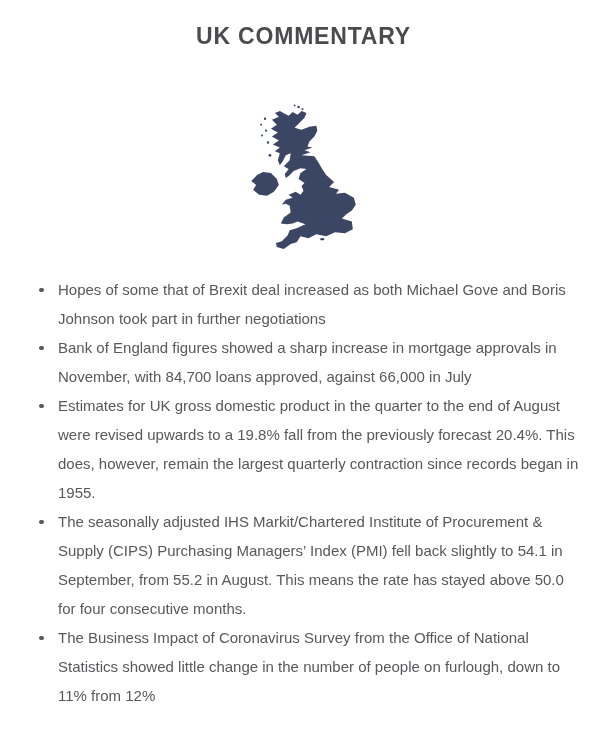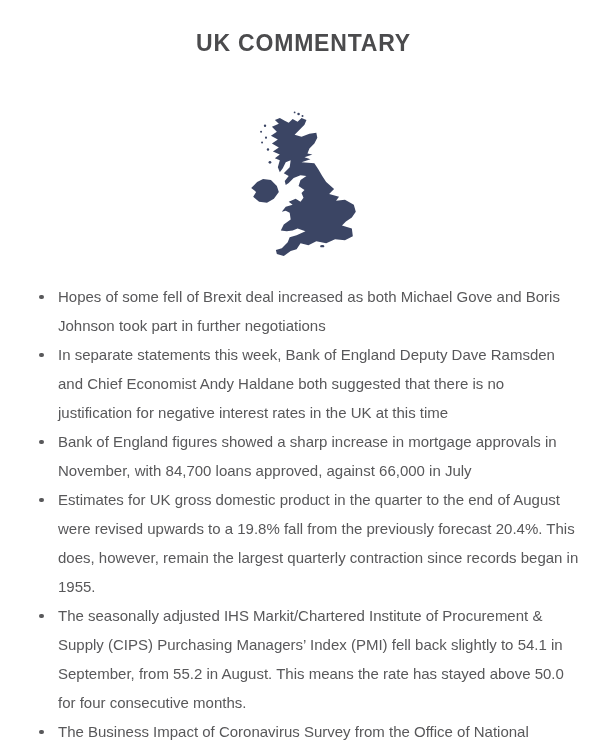--- a/index.html
+++ b/index.html
@@ -13,21 +13,21 @@
     font-family: "Liberation Sans", sans-serif;
     overflow: hidden;
   }
   .page {
     width: 607px;
     height: 753px;
     background: #ffffff;
     position: relative;
   }
   .title {
-    margin: 15px;
+    margin: 8px;
     padding-top: 15px;
     text-align: center;
     font-size: 23px;
     font-weight: 700;
     letter-spacing: 0.8px;
     color: #4b4b4d;
   }
   .map-wrap {
     margin-top: 54px;
     height: 148px;
@@ -102,21 +102,20 @@
         <circle cx="17" cy="27" r="1.1"></circle>
         <circle cx="13" cy="32" r="1"></circle>
         <circle cx="19" cy="39" r="1.2"></circle>
         <circle cx="21" cy="52" r="1.4"></circle>
         <ellipse cx="74" cy="137" rx="2.2" ry="1.2"></ellipse>
       </g>
     </svg>
   </div>
 
   <ul class="bullets">
-    <li>Hopes of some fell of Brexit deal increased as both Michael Gove and Boris Johnson took part in further negotiations</li>
-    <li>In separate statements this week, Bank of England Deputy Dave Ramsden and Chief Economist Andy Haldane both suggested that there is no justification for negative interest rates in the UK at this time</li>
+    <li>Hopes of some that of Brexit deal increased as both Michael Gove and Boris Johnson took part in further negotiations</li>
     <li>Bank of England figures showed a sharp increase in mortgage approvals in November, with 84,700 loans approved, against 66,000 in July</li>
     <li>Estimates for UK gross domestic product in the quarter to the end of August were revised upwards to a 19.8% fall from the previously forecast 20.4%. This does, however, remain the largest quarterly contraction since records began in 1955.</li>
     <li>The seasonally adjusted IHS Markit/Chartered Institute of Procurement &amp; Supply (CIPS) Purchasing Managers’ Index (PMI) fell back slightly to 54.1 in September, from 55.2 in August. This means the rate has stayed above 50.0 for four consecutive months.</li>
     <li>The Business Impact of Coronavirus Survey from the Office of National Statistics showed little change in the number of people on furlough, down to 11% from 12%</li>
   </ul>
 
 </div>
 
 </body></html>

